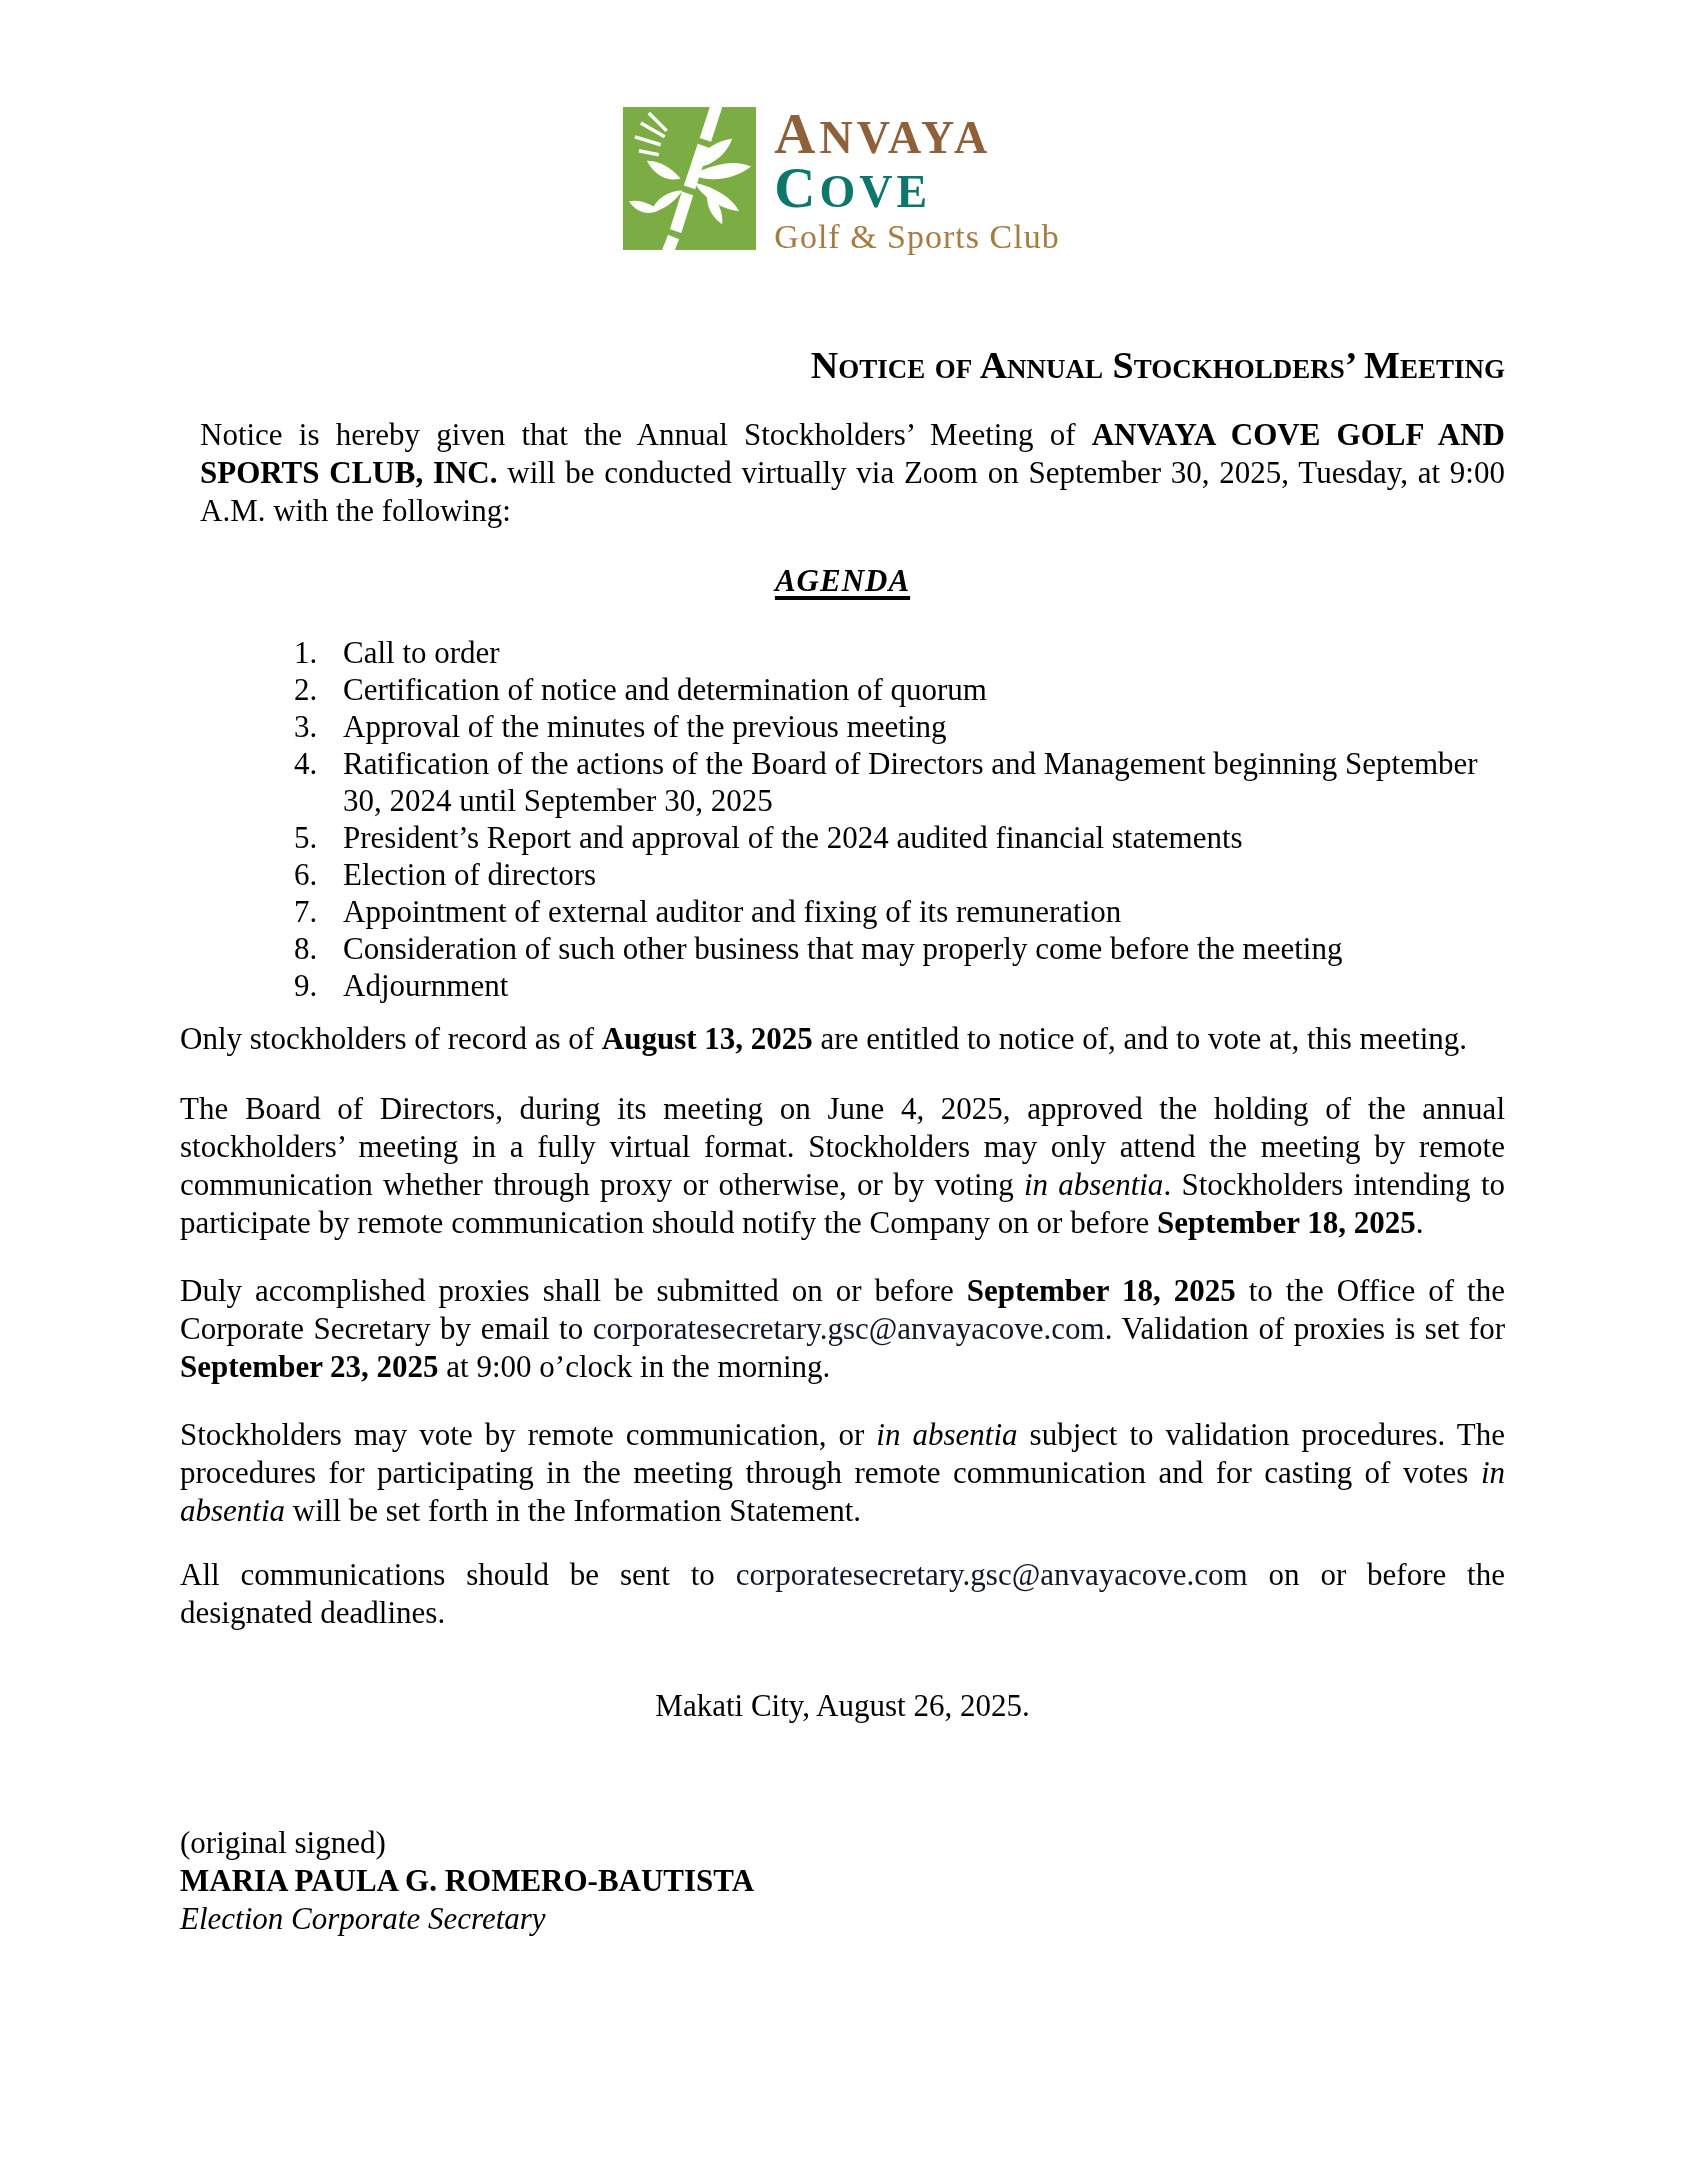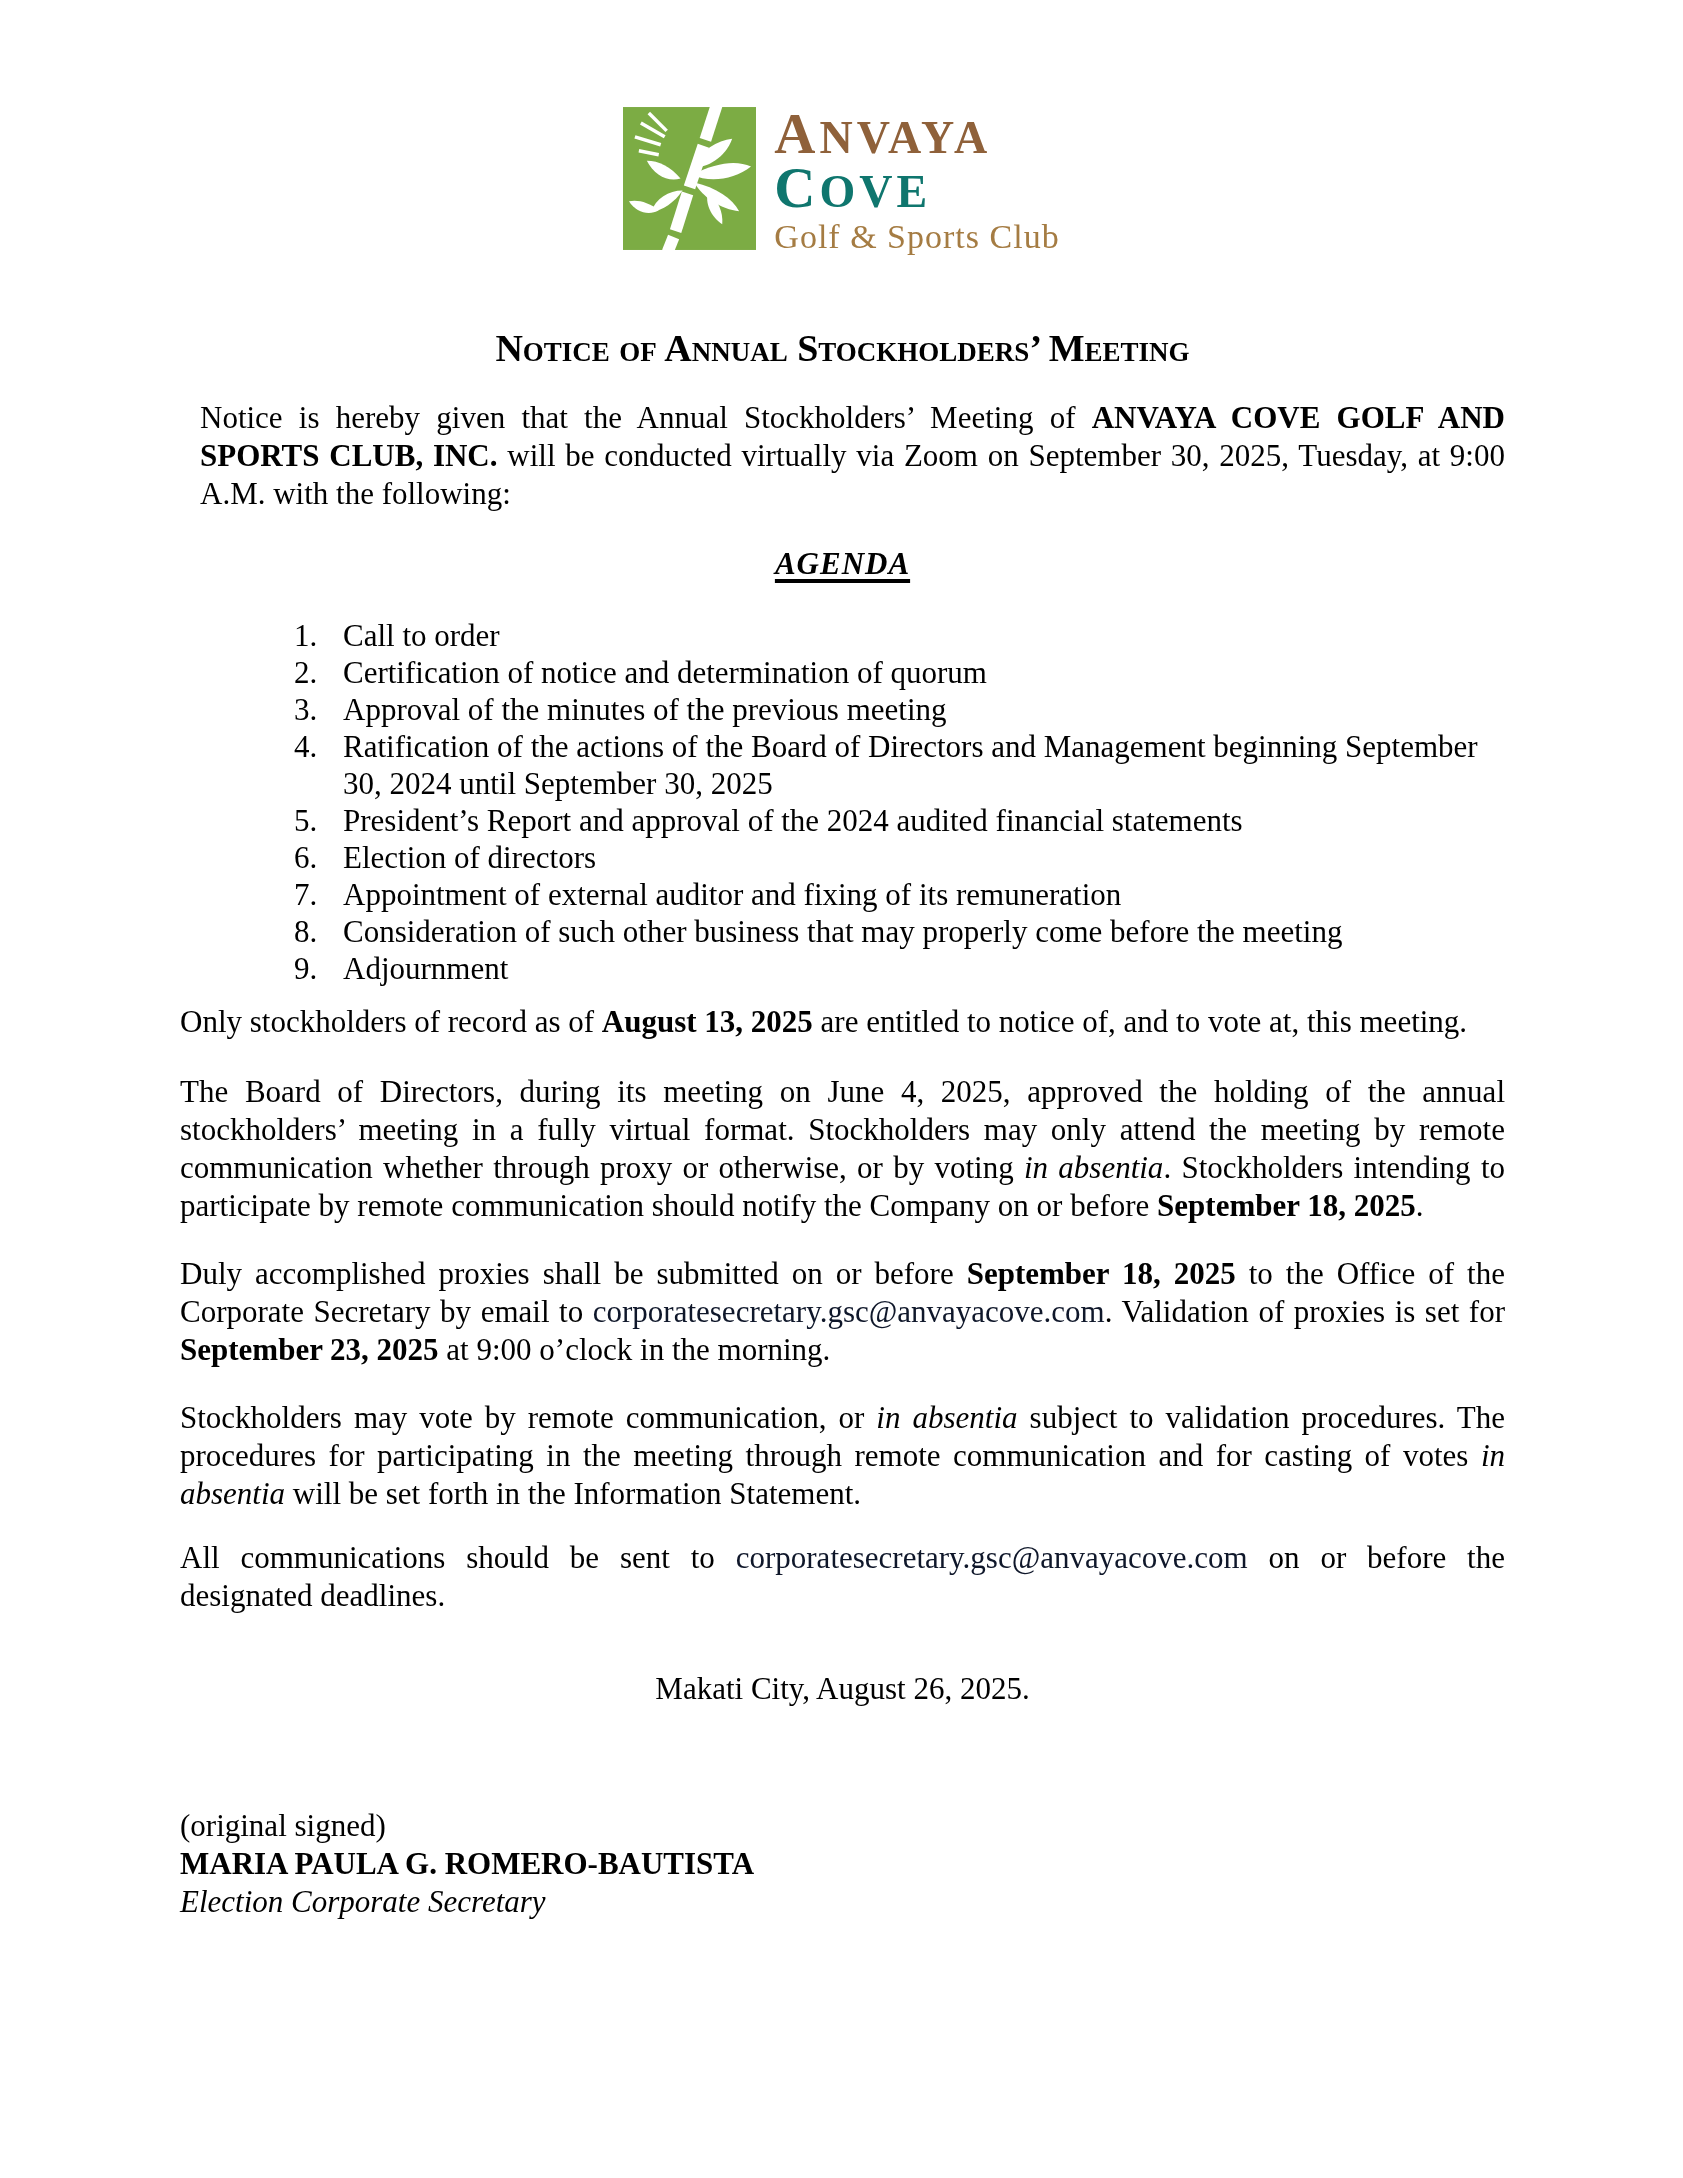--- a/index.html
+++ b/index.html
@@ -18,21 +18,21 @@
   .logo-art{width:133px;height:143px;flex:0 0 auto;display:block;}
   .logo-text{display:flex;flex-direction:column;justify-content:space-between;padding-top:2px;}
   .logo-line1{display:block;font-weight:bold;color:#8F613A;font-size:46px;line-height:50px;letter-spacing:4px;}
   .logo-line1::first-letter{font-size:57px;}
   .logo-line2{display:block;font-weight:bold;color:#0f766e;font-size:46px;line-height:50px;letter-spacing:4px;}
   .logo-line2::first-letter{font-size:57px;}
   .logo-tagline{display:block;color:#A57C43;font-size:34px;line-height:40px;letter-spacing:1px;}
 
   
   .doc-title{
-    margin-top:68px;text-align:center;font-weight:bold;
+    margin-top:85px;text-align:right;font-weight:bold;
     font-variant:small-caps;font-size:38px;line-height:46px;
   }
   .agenda-heading{
     margin-top:32px;text-align:center;font-weight:bold;
     font-size:31px;line-height:38px;letter-spacing:1px;
     text-decoration:underline;text-decoration-thickness:4px;text-underline-offset:5px;font-style:italic;
   }
 
   
   p{margin:0;text-align:center;}

